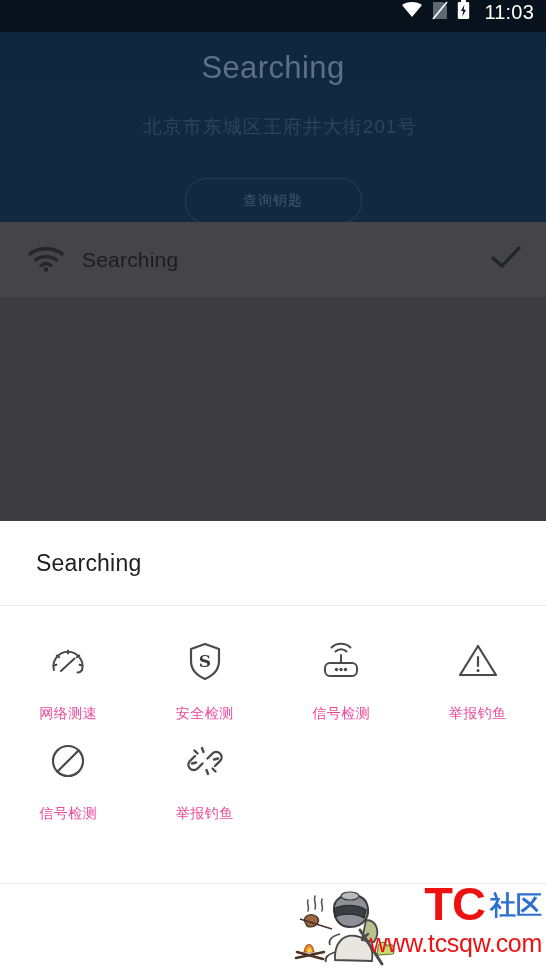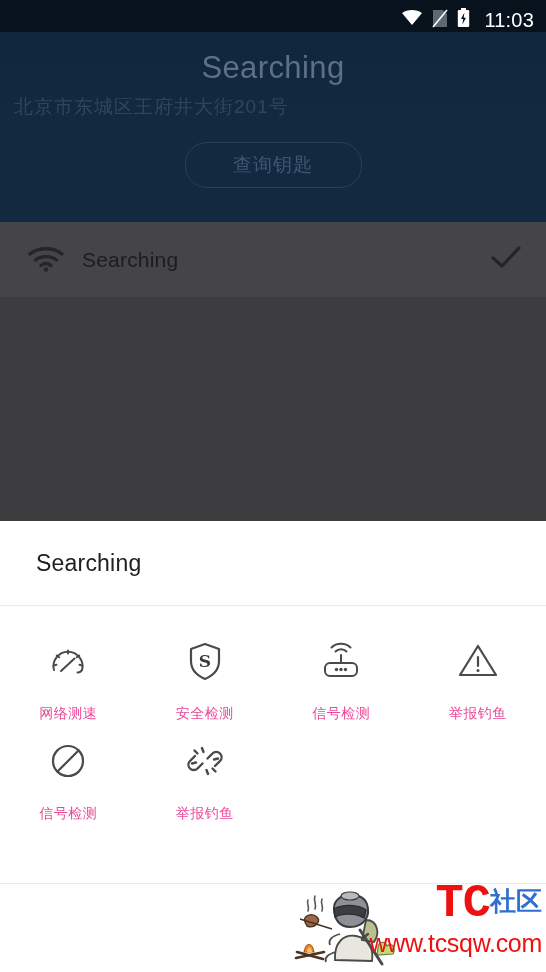--- a/index.html
+++ b/index.html
@@ -19,21 +19,21 @@
   }
 
   
   .statusbar {
     position: absolute;
     top: 0; left: 0;
     width: 546px;
     height: 32px;
     background: #07121d;
     display: flex;
-    align-items: flex-end;
+    align-items: flex-start;
     justify-content: flex-end;
     padding-right: 12px;
     box-sizing: border-box;
   }
   .status-icons {
     display: flex;
     align-items: center;
     gap: 9px;
   }
   .sb-icon { display: block; }
@@ -56,34 +56,35 @@
   }
   .hdr-title {
     margin-top: 18px;
     text-align: center;
     color: #5c7189;
     font-size: 31px;
     font-weight: 400;
     letter-spacing: 0.4px;
   }
   .hdr-sub {
-    margin-top: 8px;
+    margin-top: 28px;
+    text-align: center;
     color: #2d4660;
     font-size: 19px;
     letter-spacing: 1px;
     padding-left: 14px;
   }
   .hdr-btn {
-    margin: 22px auto 0 auto;
+    margin: 38px auto 0 auto;
     width: 175px;
     height: 44px;
     border: 1px solid #27405a;
     border-radius: 22px;
     color: #3d5875;
-    font-size: 19px;
+    font-size: 14px;
     display: flex;
     align-items: center;
     justify-content: center;
     letter-spacing: 1px;
     background: transparent;
   }
 
   
   .dim-list {
     position: absolute;
@@ -203,31 +204,32 @@
     pointer-events: none;
   }
   .wm-text {
     position: absolute;
     right: 4px;
     top: 0px;
     text-align: right;
     line-height: 1;
   }
   .wm-tc {
-    font-family: Liberation Mono, monospace;
+    font-family: Liberation Sans, sans-serif;
     font-weight: bold;
     font-size: 47px;
     color: #ee1111;
     letter-spacing: -1px;
   }
   .wm-cn {
     font-family: "DejaVu Sans", sans-serif;
     font-weight: bold;
     font-size: 26px;
     color: #2f6fd0;
+    margin-left: 5px;
     vertical-align: 6px;
   }
   .wm-url {
     font-family: "Liberation Sans", sans-serif;
     font-weight: normal;
     font-size: 25px;
     color: #ee1111;
     margin-top: 4px;
     letter-spacing: -0.3px;
   }

